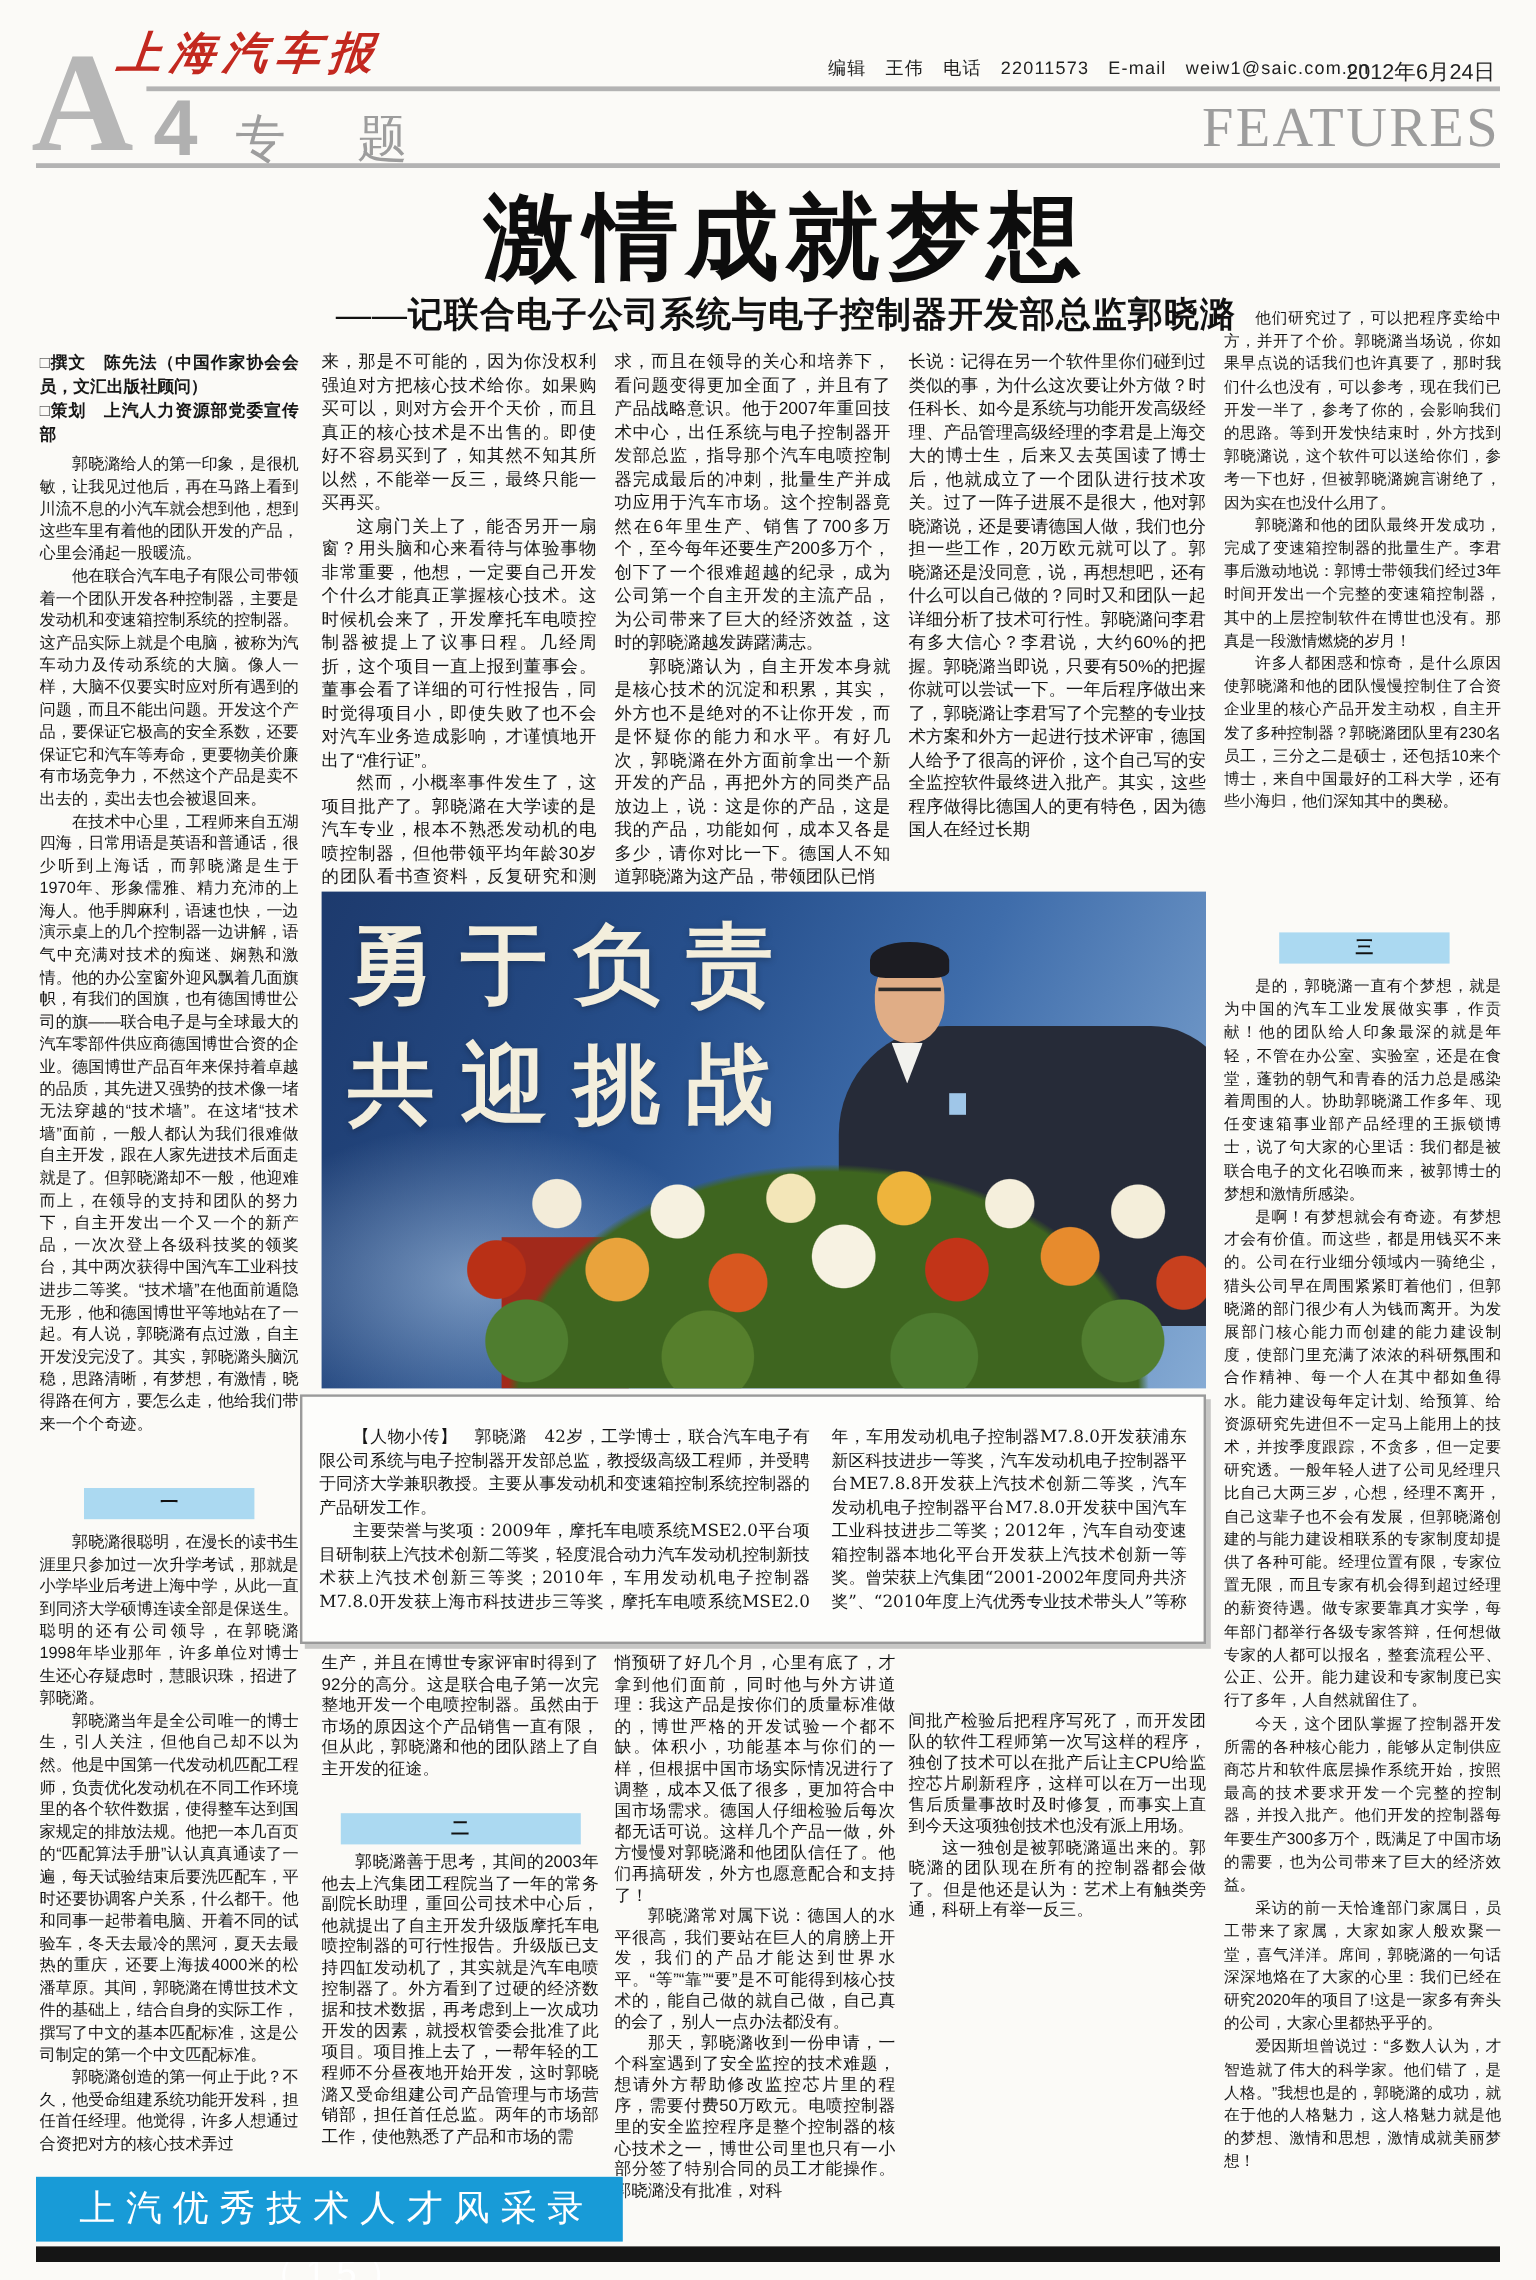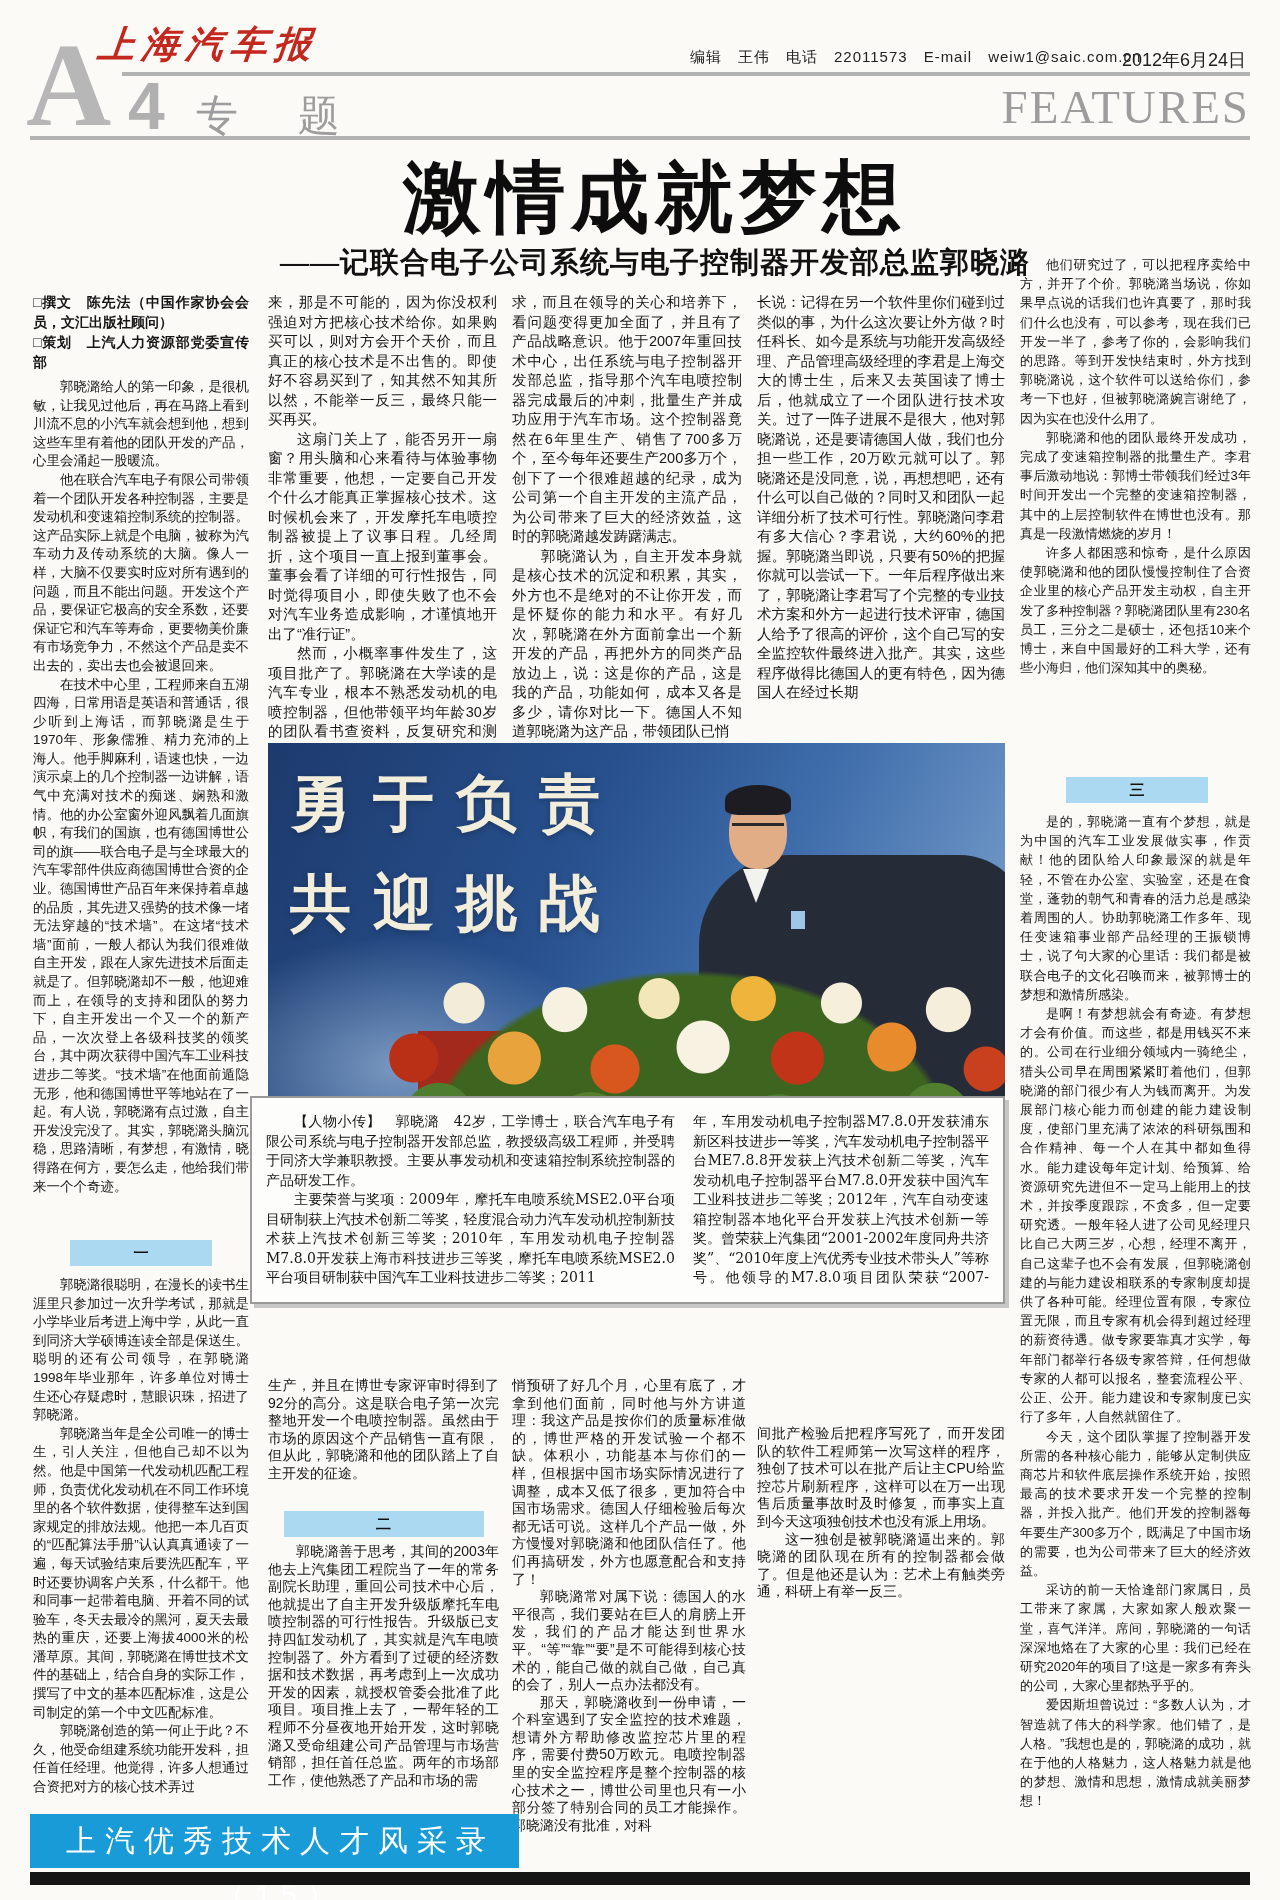--- a/index.html
+++ b/index.html
@@ -37,21 +37,21 @@
   .byline{font-weight:bold;font-size:14px;line-height:20px;margin-bottom:6px;}
   .byline div{margin:0;}
 
   .marker{background:#abd9f1;text-align:center;font-weight:bold;font-size:15px;line-height:26px;height:26px;color:#111;}
 
   
   .photo{left:268px;top:743px;width:737px;height:414px;overflow:hidden;
          background:linear-gradient(115deg,#1d3a6d 0%,#27508d 38%,#3f6dab 62%,#86abd4 100%);}
   .photo .glow{position:absolute;left:-80px;bottom:-40px;width:420px;height:260px;border-radius:50%;
                background:radial-gradient(closest-side,rgba(190,215,240,.55),rgba(190,215,240,0));}
-  .slogan{position:absolute;left:22px;top:10px;color:#f3eedc;font-weight:bold;font-size:61px;
+  .slogan{position:absolute;left:22px;top:10px;color:#f3eedc;font-weight:bold;font-size:72px;
           letter-spacing:22px;line-height:100px;font-family:"DejaVu Sans",sans-serif;text-shadow:0 2px 6px rgba(0,0,0,.25);}
   .man-body{position:absolute;right:-24px;bottom:52px;width:330px;height:250px;background:#262b38;
             border-radius:90px 70px 0 0;}
   .man-head{position:absolute;right:218px;top:52px;width:58px;height:74px;background:#e0ad86;border-radius:46%;}
   .man-hair{position:absolute;right:214px;top:42px;width:66px;height:30px;background:#1c1c22;border-radius:50% 50% 20% 20%;}
   .man-glasses{position:absolute;right:221px;top:80px;width:52px;height:9px;border-top:3px solid #2a2a2a;}
   .man-shirt{position:absolute;right:236px;top:126px;width:26px;height:34px;background:#f2f2ee;
              clip-path:polygon(0 0,100% 0,50% 100%);}
   .man-badge{position:absolute;right:200px;top:168px;width:14px;height:18px;background:#9fc6e8;}
   .podium{position:absolute;left:150px;bottom:0;width:106px;height:126px;background:#a2291b;}
@@ -70,22 +70,22 @@
       radial-gradient(circle at 52% 50%,#f7f2e2 0 26px,transparent 27px),
       radial-gradient(circle at 60% 28%,#eeb43c 0 22px,transparent 23px),
       radial-gradient(circle at 67% 55%,#c23418 0 26px,transparent 27px),
       radial-gradient(circle at 74% 30%,#f5efdc 0 20px,transparent 21px),
       radial-gradient(circle at 82% 50%,#e78b2d 0 24px,transparent 25px),
       radial-gradient(circle at 91% 33%,#f4eeda 0 22px,transparent 23px),
       radial-gradient(circle at 97% 60%,#c8401e 0 22px,transparent 23px),
       radial-gradient(ellipse at 50% 100%,#3e651f 0 58%,transparent 60%);}
 
   
-  .profile-box{left:250px;top:1096px;width:755px;height:208px;background:#fdfdfb;border:2px solid #9a9a9a;
-               box-shadow:4px 4px 0 #c7c7c5;box-sizing:border-box;padding:14px 14px;display:flex;gap:18px;
+  .profile-box{left:250px;top:1162px;width:755px;height:208px;background:#fdfdfb;border:2px solid #9a9a9a;
+               box-shadow:4px 4px 0 #c7c7c5;box-sizing:border-box;padding:25px 14px;display:flex;gap:18px;
                font-family:"DejaVu Serif",serif;}
   .profile-box .flow{font-size:14px;line-height:19.5px;}
   .profile-left{width:58%;}
   .profile-right{width:42%;}
 
   
   .banner{left:30px;top:1814px;width:477px;height:54px;background:#189bd7;color:#fff;
           text-align:center;font-size:30px;line-height:54px;letter-spacing:9px;font-weight:500;padding-left:12px;}
   .blackbar{left:30px;top:1872px;width:1220px;height:13px;background:#151515;}
 </style>

